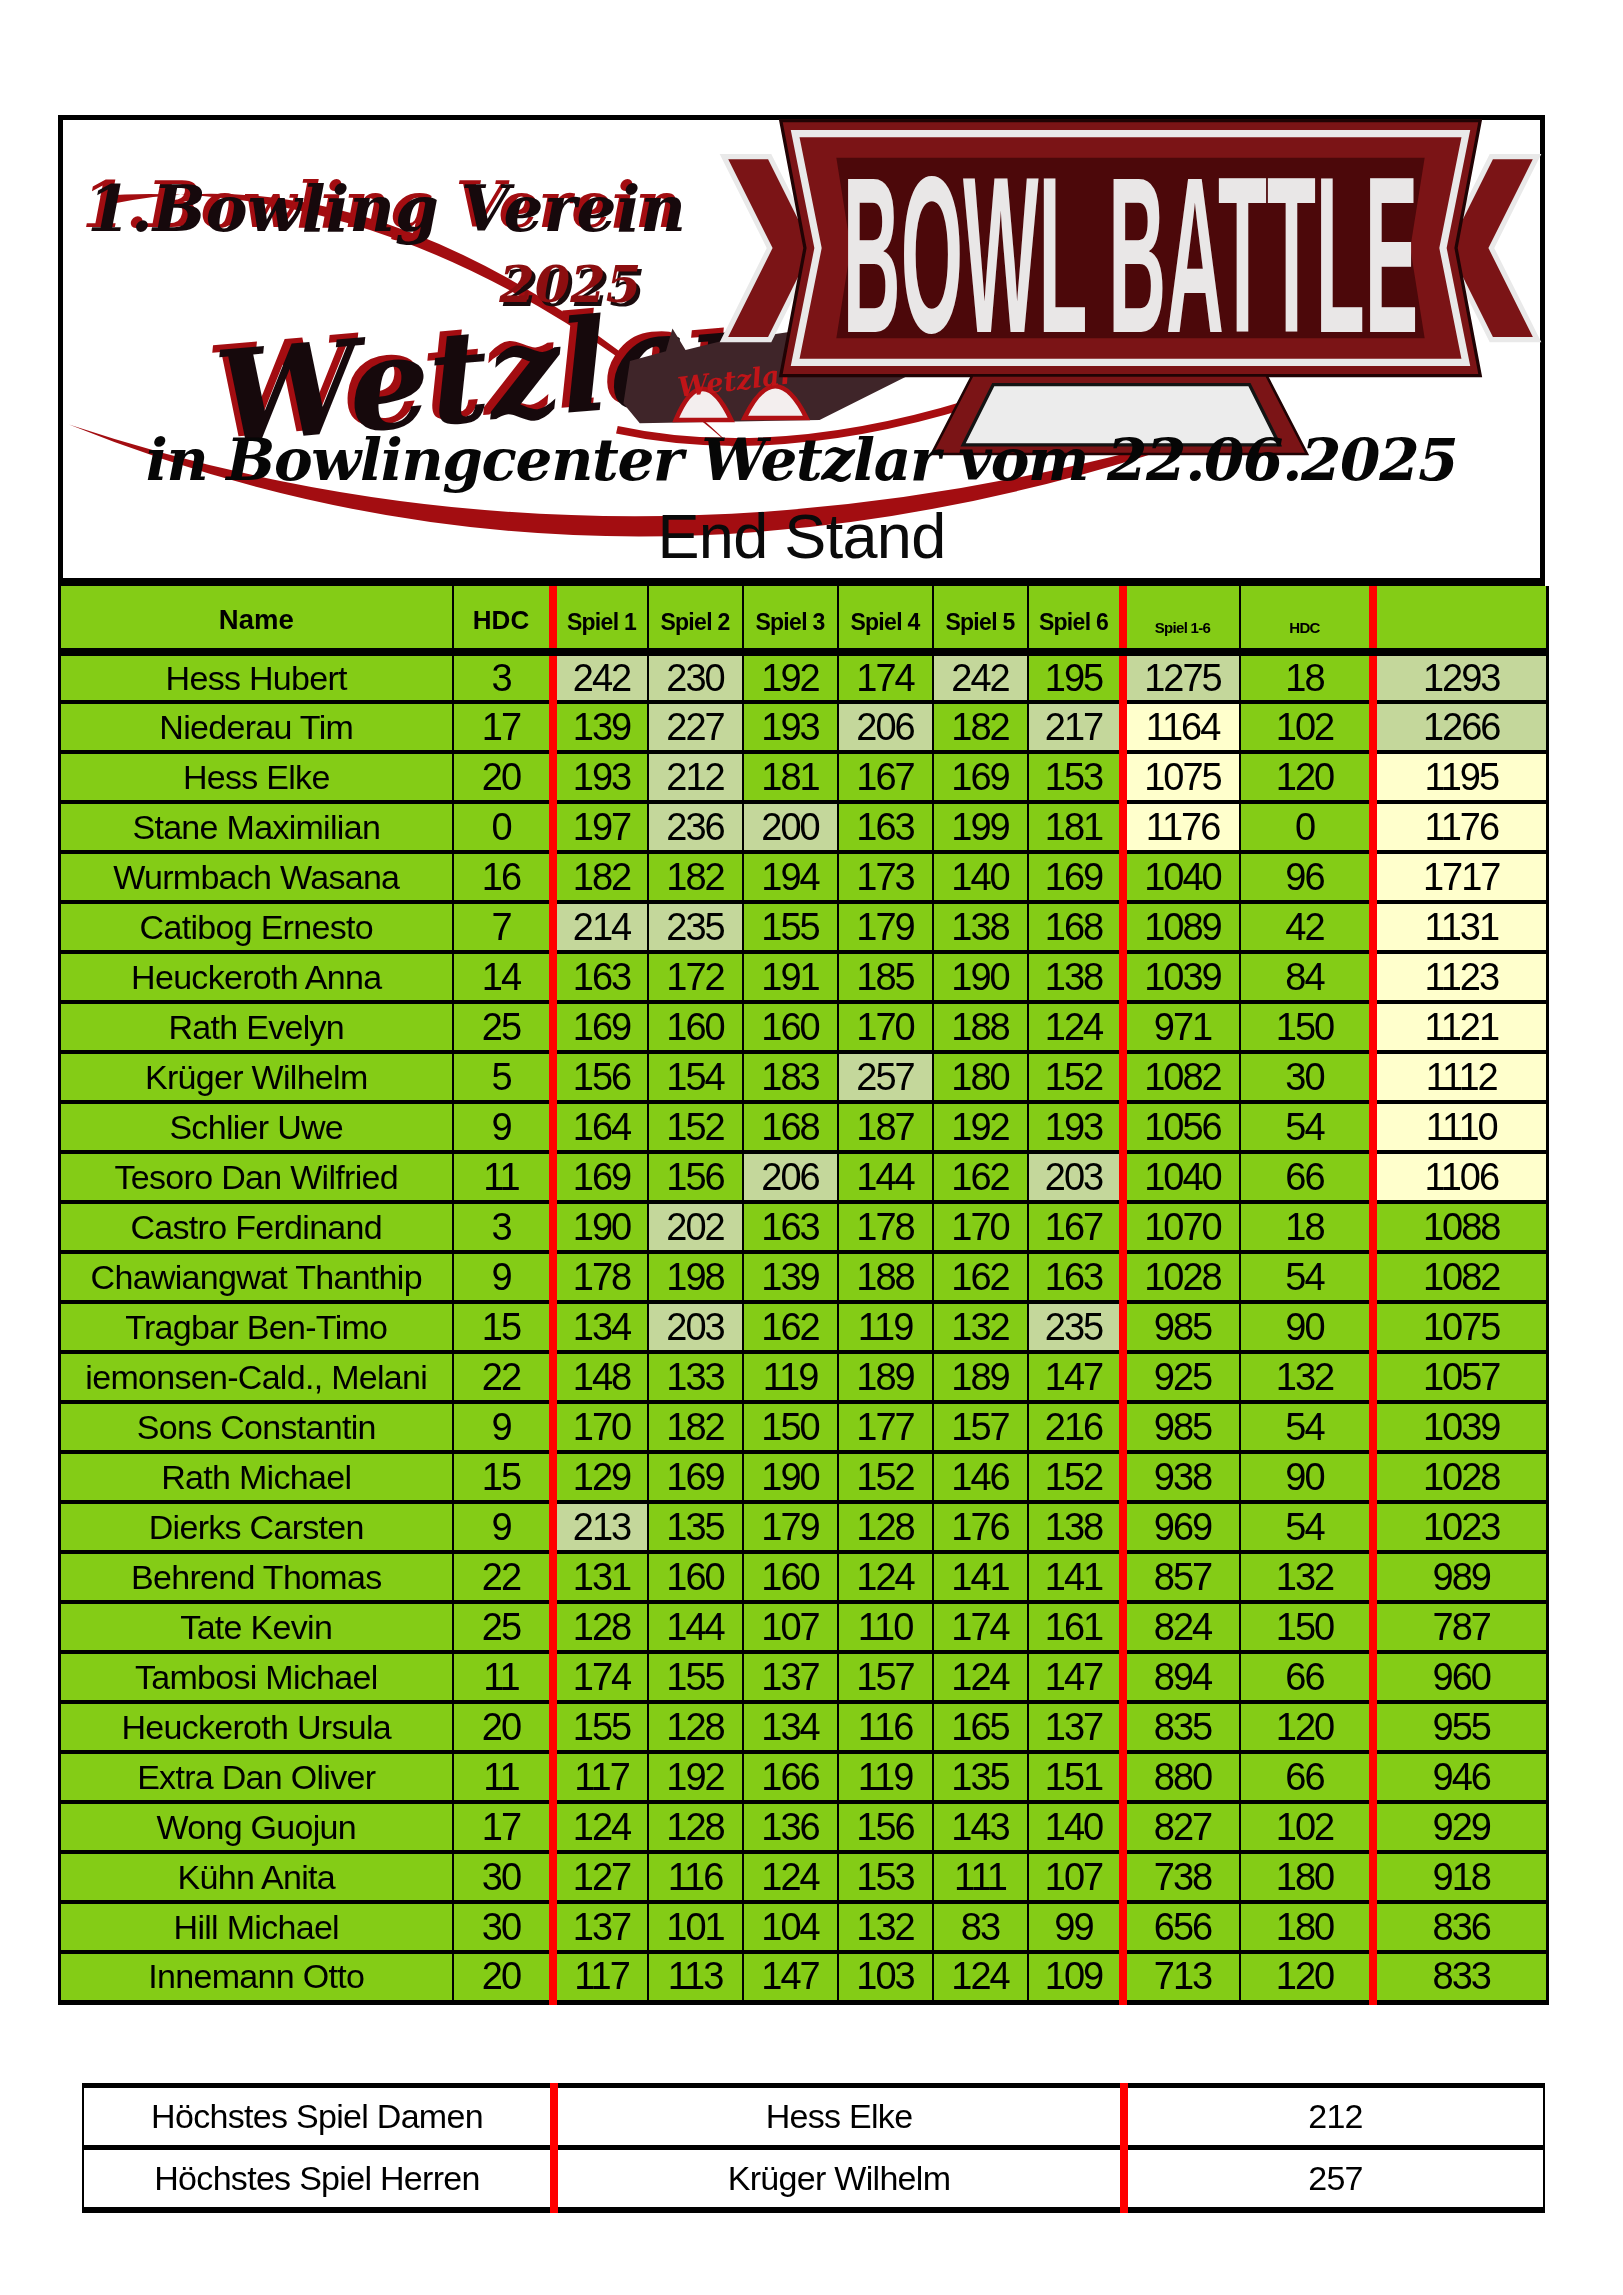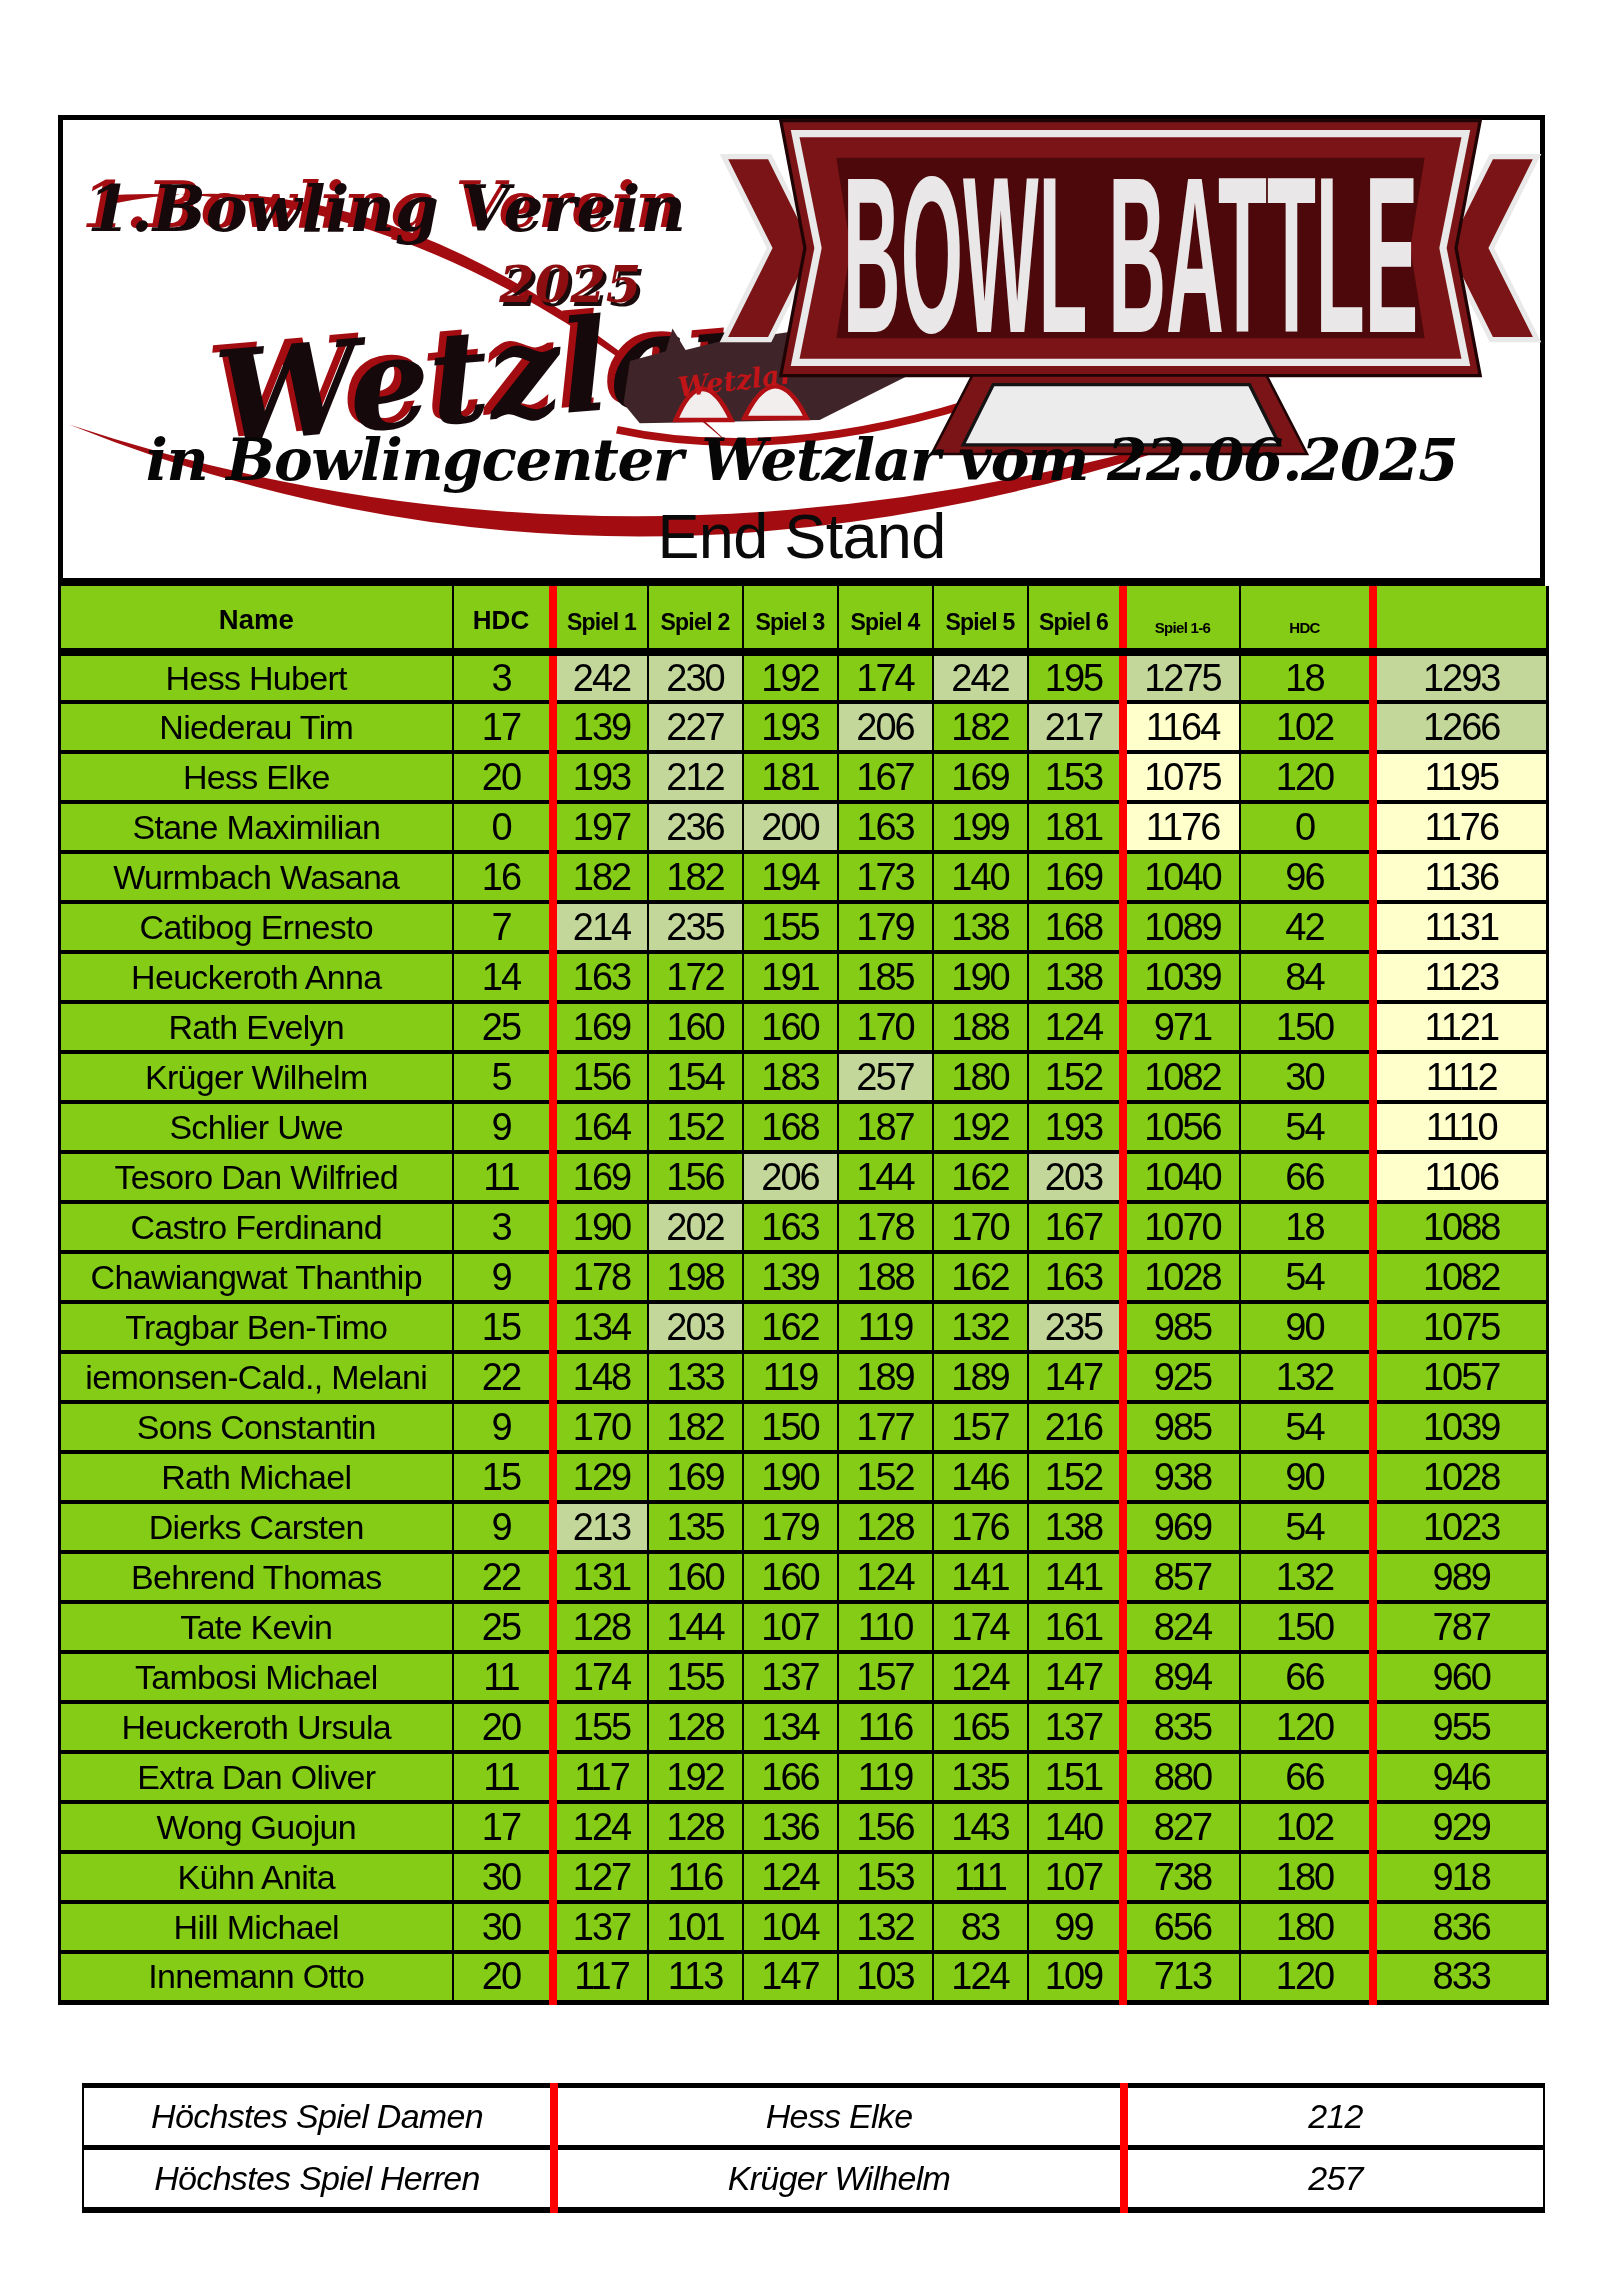--- a/index.html
+++ b/index.html
@@ -55,21 +55,21 @@
   .c-name{font-size:34px;letter-spacing:-0.7px;}
   .c-num{font-size:38px;letter-spacing:-2px;}
   .red-l{border-left:8.5px solid var(--red) !important;}
   .bg-green{background:var(--green);}
   .bg-yellow{background:var(--yellow);}
 
   
   table.summary{
     position:absolute;left:82px;top:2083px;width:1461px;
     border-collapse:collapse;table-layout:fixed;background:#fff;
-    border:2.6px solid #000;border-top:5.9px solid #000;border-bottom:6.5px solid #000;font-style:italic;
+    border:2.6px solid #000;border-top:5.9px solid #000;border-bottom:6.5px solid #000;
   }
   table.summary td{
     border:2px solid #000;border-bottom:5.9px solid #000;height:62px;
     text-align:center;vertical-align:middle;padding:0;white-space:nowrap;
     font-size:34px;letter-spacing:-0.7px;color:#000;
   }
   .s-value{font-size:37px;letter-spacing:-1.3px;}
 </style>
 </head>
 <body>
@@ -208,21 +208,21 @@
           <td class="c-name">Wurmbach Wasana</td>
           <td class="c-num">16</td>
           <td class="c-num red-l">182</td>
           <td class="c-num">182</td>
           <td class="c-num">194</td>
           <td class="c-num">173</td>
           <td class="c-num">140</td>
           <td class="c-num">169</td>
           <td class="c-num red-l ">1040</td>
           <td class="c-num">96</td>
-          <td class="c-num red-l bg-yellow">1136</td>
+          <td class="c-num red-l bg-yellow">1717</td>
         </tr>
         <tr>
           <td class="c-name">Catibog Ernesto</td>
           <td class="c-num">7</td>
           <td class="c-num red-l bg-green">214</td>
           <td class="c-num bg-green">235</td>
           <td class="c-num">155</td>
           <td class="c-num">179</td>
           <td class="c-num">138</td>
           <td class="c-num">168</td>

